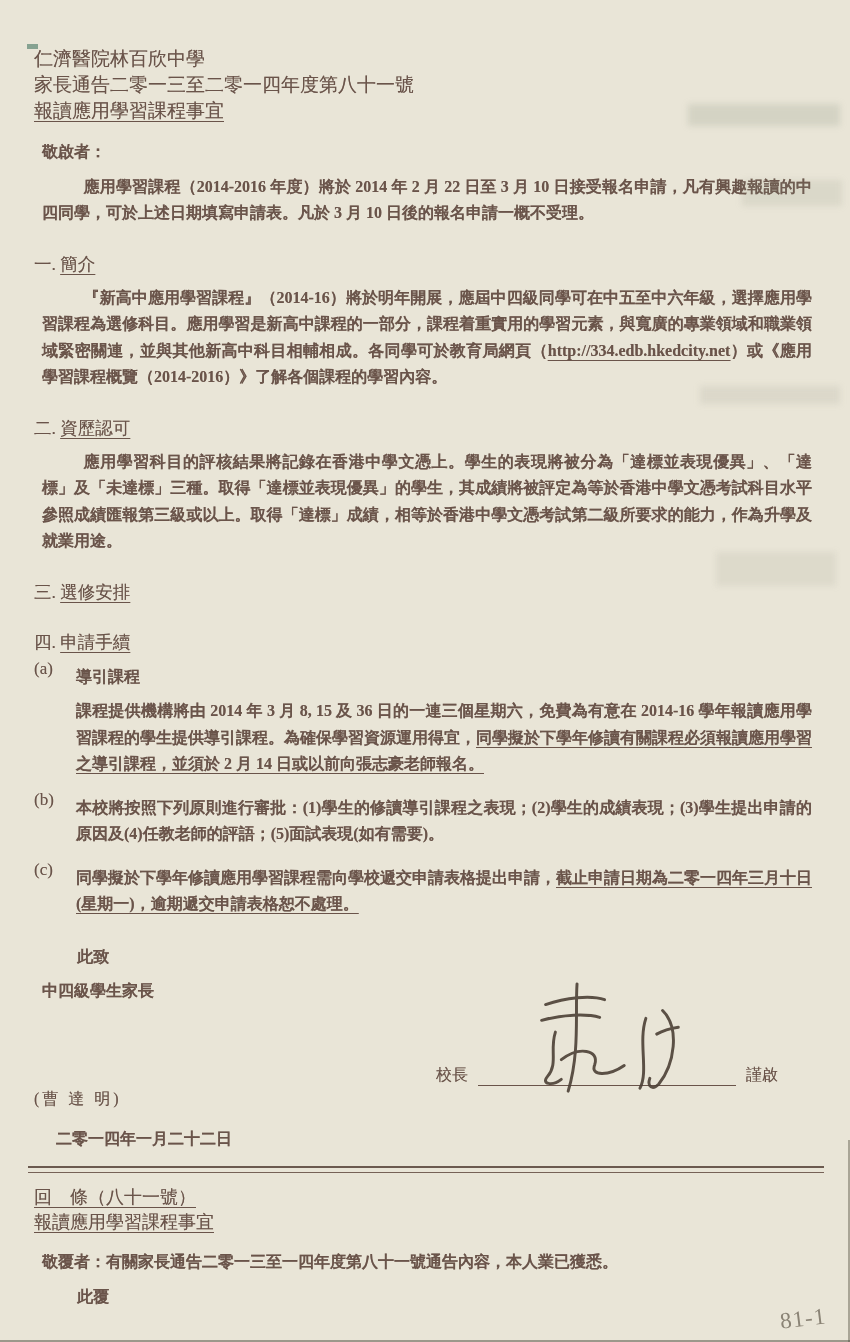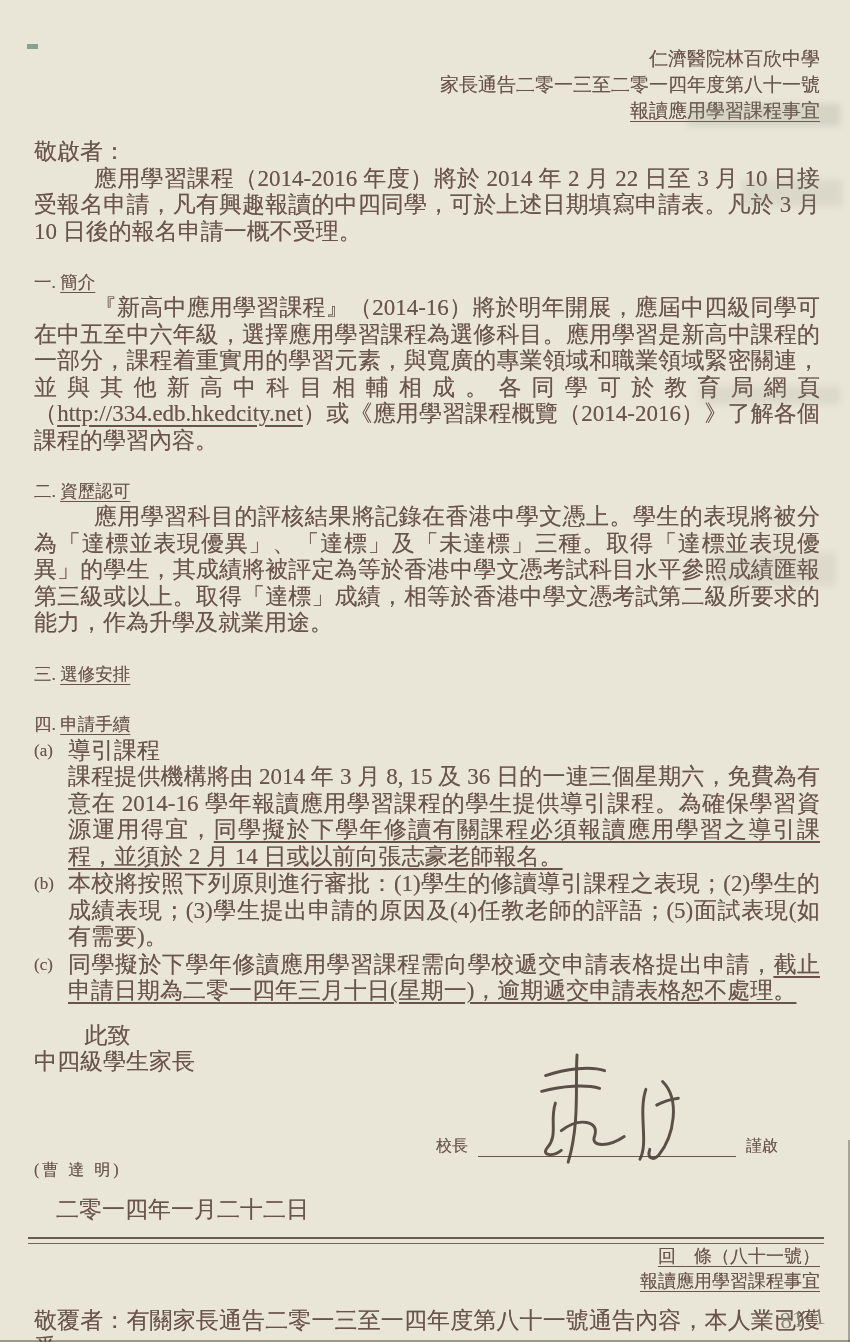--- a/index.html
+++ b/index.html
@@ -1,42 +1,42 @@
 <!DOCTYPE html>
 <html><head>
 <meta charset="utf-8">
 <style>
   html,body{margin:0;padding:0;}
   body{width:850px;height:1342px;background:#d8d4c6;font-family:"Liberation Serif",serif;}
   .page{position:relative;width:850px;height:1342px;background:#e9e5d7;overflow:hidden;
         color:#6a544a;box-sizing:border-box;padding:46px 30px 0 34px;
         text-shadow:0 0 .5px rgba(106,84,74,.55);}
-  .center{text-align:right;}
+  .center{text-align:left;}
   .hdr{font-size:19px;line-height:26px;}
   .subject{text-decoration:underline;text-underline-offset:4px;}
-  p{margin:0;font-size:23px;line-height:26.5px;text-align:justify;}
+  p{margin:8px;font-size:16px;line-height:26.5px;text-align:justify;font-weight:bold;}
   .sal{margin-top:15px;}
   .ind{text-indent:2.6em;}
   .sect{margin-top:24px;}
   .sect-h{font-size:17.5px;line-height:26px;}
   .sect-h .t{text-decoration:underline;text-underline-offset:4px;font-family:Liberation Serif, serif;}
   .u{text-decoration:underline;text-underline-offset:4px;}
   .item{display:flex;margin-top:1px;}
   .item .lbl{flex:0 0 34px;font-size:17px;line-height:26.5px;}
   .item .bdy{flex:1;}
   .cizhi{margin-top:18px;text-indent:2.2em;}
   .sig-wrap{margin-top:58px;display:flex;justify-content:flex-end;align-items:flex-end;
             margin-right:42px;position:relative;}
   .sig-line{position:relative;width:258px;margin:0 10px;border-bottom:1.6px solid #6a544a;height:22px;}
   .sig-svg{position:absolute;left:18px;bottom:-14px;width:225px;height:118px;overflow:visible;}
   .sig-name{text-align:left;margin-right:148px;margin-top:3px;letter-spacing:3px;}
   .date-line{margin-top:16px;margin-left:22px;}
   .divider{margin-top:14px;margin-left:-6px;margin-right:-4px;height:4px;
            border-top:2.5px solid #5e4b41;border-bottom:1.2px solid #6a544a;opacity:.9;}
-  .slip-h{font-size:18px;line-height:25px;}
+  .slip-h{margin-top:12px;font-size:18px;line-height:25px;}
   .slip-body{margin-top:14px;}
   .cifu{margin-top:5px;text-indent:2.2em;}
   .page-mark{position:absolute;right:24px;bottom:10px;font-size:23px;color:#8a8375;
              transform:rotate(-7deg);text-shadow:none;letter-spacing:1px;}
   .artifact{position:absolute;pointer-events:none;filter:blur(3px);}
   .edge{position:absolute;pointer-events:none;}
 </style>
 </head>
 <body>
 

